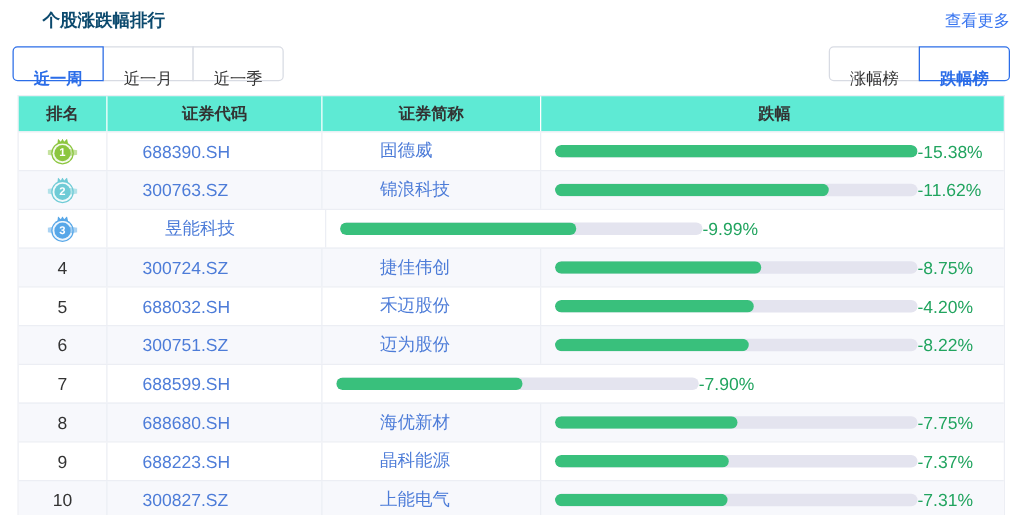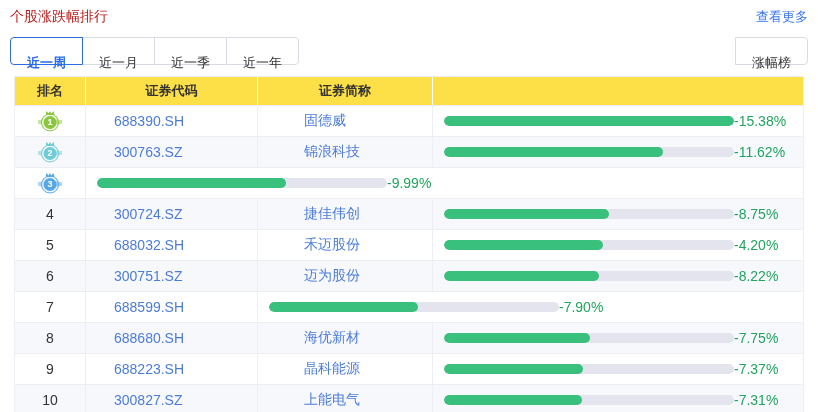--- a/index.html
+++ b/index.html
@@ -1,31 +1,31 @@
 <!DOCTYPE html>
 <html style="--accent: #2b6de8; --link: #3875f0; --code-text: #4d7cd8; --pct-green: #21a45f; --bar-fill: #39c07c; --bar-track: #e4e4ef; --medal-gold: #8cc63f; --medal-silver: #6fcbd6; --medal-bronze: #57a7e8;"><head>
 <meta charset="utf-8">
 <style>
   html,body{margin:0;padding:0;background:#fff;}
   .page{width:818px;height:412px;overflow:hidden;background:#fff;position:relative;
         font-family:"Liberation Sans","DejaVu Sans",sans-serif;}
   .panel-header{display:flex;justify-content:space-between;align-items:center;padding:8px 10px 0 10px;}
-  .title{font-size:14px;font-weight:normal;color:#b91c1c;}
+  .title{font-size:14px;font-weight:bold;color:#0c4a6e;margin-left:24px;}
   .more{font-size:13px;color:var(--link);cursor:pointer;text-decoration:none;margin-left:32px;}
   .filter-row{display:flex;justify-content:space-between;margin:11px 10px 0 10px;}
   .btn-group{display:flex;}
   .seg-btn{height:28px;min-width:73px;padding:12px 10px;background:#fff;border:1px solid #d8dbe3;
            font-size:13px;color:#333;margin-left:-1px;cursor:pointer;position:relative;
            font-family:inherit;box-sizing:border-box;line-height:26px;}
   .btn-group .seg-btn:first-child{margin-left:0;border-radius:4px 0 0 4px;}
   .btn-group .seg-btn:last-child{border-radius:0 4px 4px 0;}
   .seg-btn.selected{border-color:var(--accent);color:var(--accent);font-weight:bold;z-index:1;border-radius:4px;}
   .table{margin:11px 14px 0 14px;border:1px solid #eceef4;font-size:14px;}
   .tr{display:flex;height:30px;align-items:stretch;border-top:1px solid #eceef4;}
-  .tr.thead{height:28px;border-top:none;background:#fde047;font-weight:bold;font-size:13px;color:#333;}
+  .tr.thead{height:28px;border-top:none;background:#5eead4;font-weight:bold;font-size:13px;color:#333;}
   .tr.body-row:nth-child(odd){background:#f7f8fc;}
   .th{display:flex;align-items:center;justify-content:center;border-right:1px solid #fff;box-sizing:border-box;}
   .td{display:flex;align-items:center;border-right:1px solid #eceef4;box-sizing:border-box;}
   .th.c4,.td.c4{border-right:none;}
   .c1{width:71px;justify-content:center;color:#333;}
   .c2{width:172px;}
   .c3{width:175px;}
   .td.c2{padding-left:28px;color:var(--code-text);}
   .td.c3{padding-left:46px;color:var(--code-text);}
   .c4{flex:1;padding:0 8px 0 11px;}
@@ -55,32 +55,33 @@
   <div class="panel-header">
     <span class="title">个股涨跌幅排行</span>
     <a class="more">查看更多</a>
   </div>
 
   <div class="filter-row">
     <div class="btn-group">
       <button class="seg-btn selected">近一周</button>
       <button class="seg-btn">近一月</button>
       <button class="seg-btn">近一季</button>
-      <button class="seg-btn">近一年</button>
     </div>
     <div class="btn-group">
       <button class="seg-btn">涨幅榜</button>
+      <button class="seg-btn selected">跌幅榜</button>
     </div>
   </div>
 
   <div class="table">
     <div class="tr thead">
       <div class="th c1">排名</div>
       <div class="th c2">证券代码</div>
       <div class="th c3">证券简称</div>
+      <div class="th c4">跌幅</div>
     </div>
 
     <div class="tr body-row">
       <div class="td c1">
         <span class="medal m1">
             <span class="num">1</span>
           </span>
       </div>
       <div class="td c2">688390.SH</div>
       <div class="td c3">固德威</div>
@@ -107,20 +108,21 @@
         <span class="pct">-11.62%</span>
       </div>
     </div>
 
     <div class="tr body-row">
       <div class="td c1">
         <span class="medal m3">
             <span class="num">3</span>
           </span>
       </div>
+      <div class="td c3">昱能科技</div>
       <div class="td c4">
         <div class="track">
             <div class="fill" style="width: 65%;"></div>
           </div>
         <span class="pct">-9.99%</span>
       </div>
     </div>
 
     <div class="tr body-row">
       <div class="td c1">4</div>

